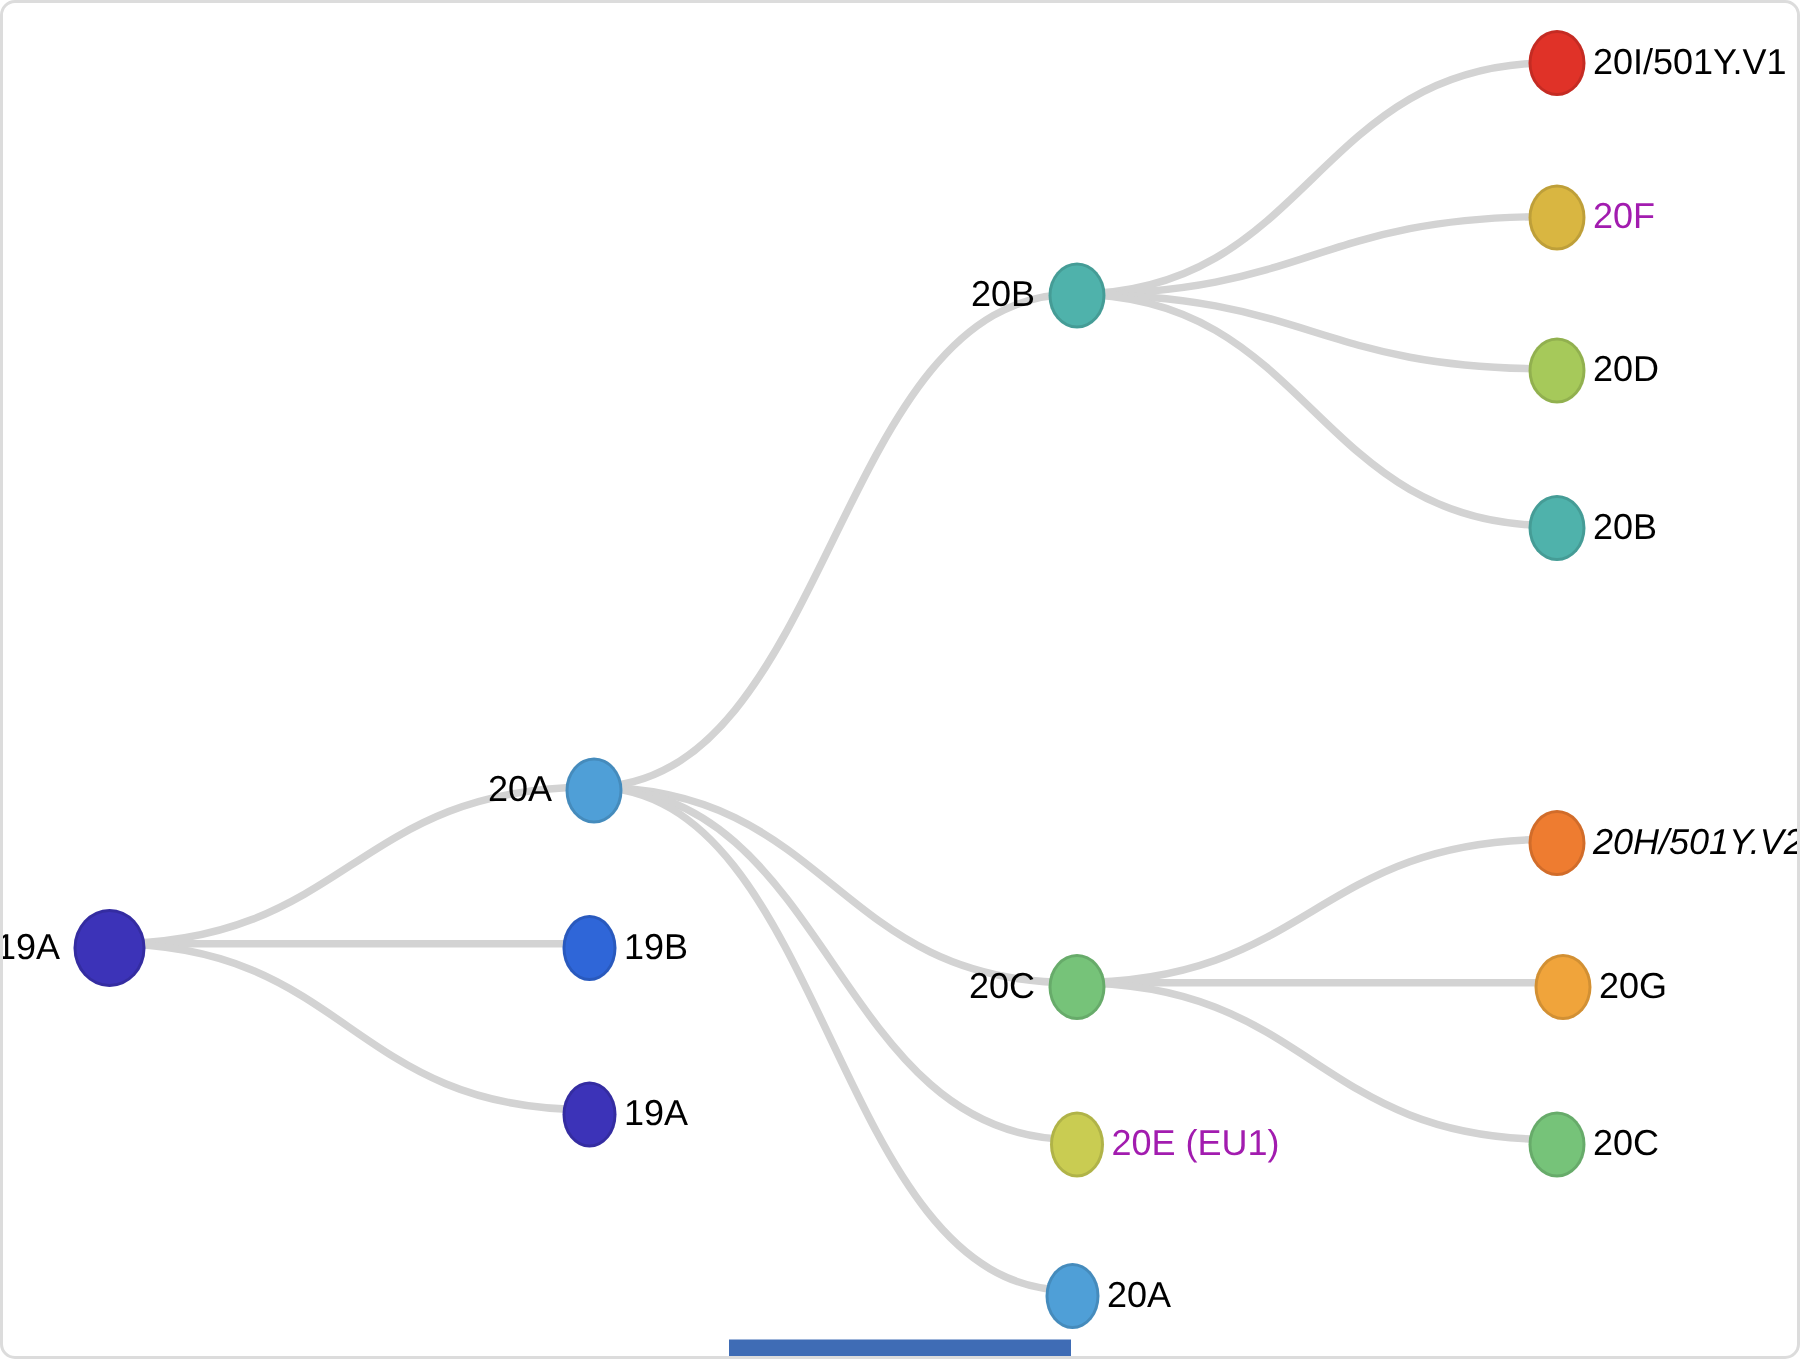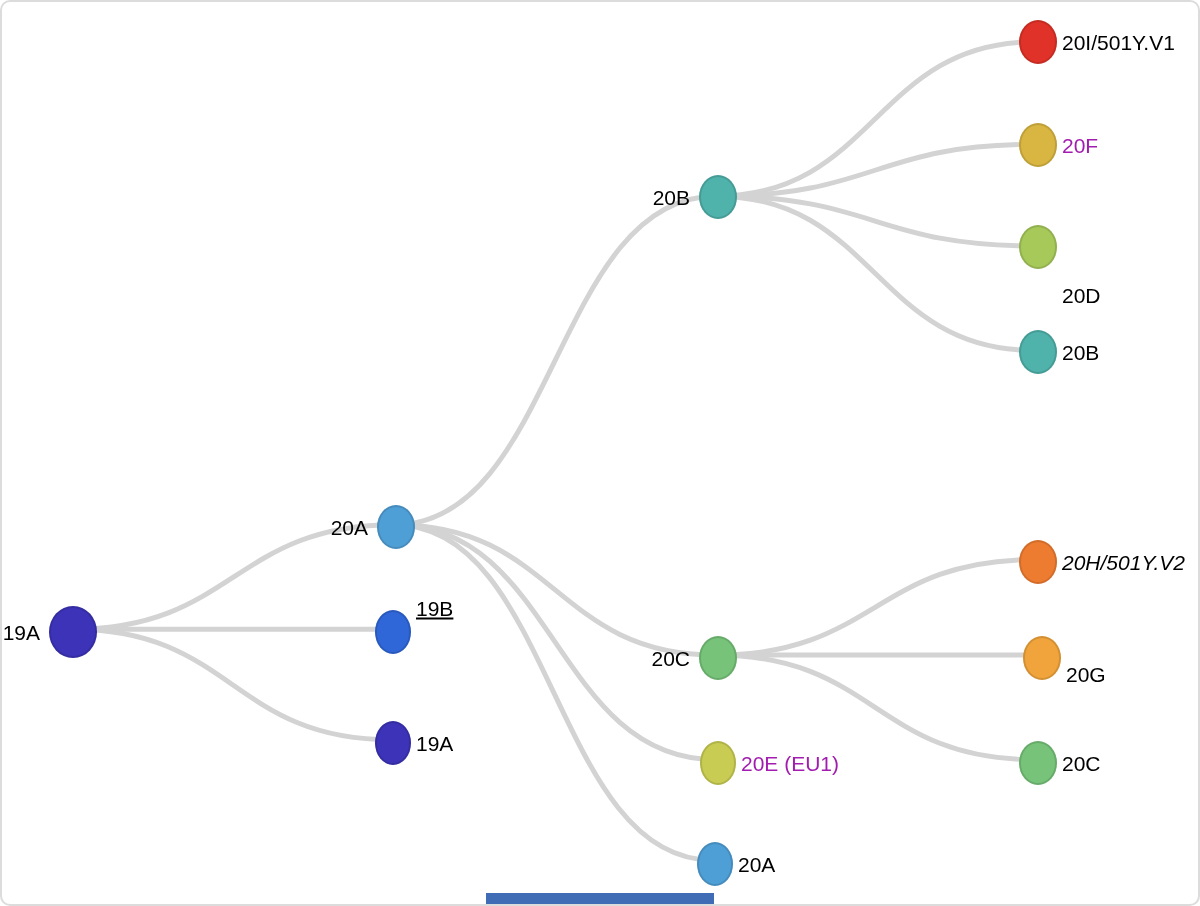--- a/index.html
+++ b/index.html
@@ -28,21 +28,21 @@
   .node {
     position: absolute;
     border-radius: 50%;
     box-shadow: inset 0 0 0 2px rgba(0,0,0,0.12);
     transform: translate(-50%, -50%);
     cursor: pointer;
   }
   .node-label {
     position: absolute;
     transform: translateY(-50%);
-    font-size: 21px;
+    font-size: 24px;
     color: #000000;
     white-space: nowrap;
     line-height: 1;
   }
   .bottom-bar {
     position: absolute;
     bottom: 0;
   }
 </style>
 </head>
@@ -64,40 +64,40 @@
       <path d="M 716 656 C 876 656, 876 560, 1036 560" fill="none" stroke="#d3d3d3" stroke-width="5" stroke-linecap="round"></path>
       <path d="M 716 656 C 878 656, 878 656, 1040 656" fill="none" stroke="#d3d3d3" stroke-width="5" stroke-linecap="round"></path>
       <path d="M 716 656 C 876 656, 876 761, 1036 761" fill="none" stroke="#d3d3d3" stroke-width="5" stroke-linecap="round"></path>
     </svg>
   <div id="nodes-layer">
       <div class="node" style="left: 71px; top: 630px; width: 48px; height: 52px; background: rgb(60, 51, 184);"></div>
       <span class="node-label" style="top: 630px; right: 1158px; color: rgb(0, 0, 0);">19A</span>
       <div class="node" style="left: 394px; top: 525px; width: 38px; height: 44px; background: rgb(79, 159, 215);"></div>
       <span class="node-label" style="top: 525px; right: 830px; color: rgb(0, 0, 0);">20A</span>
       <div class="node" style="left: 391px; top: 630px; width: 36px; height: 44px; background: rgb(47, 102, 216);"></div>
-      <span class="node-label" style="top: 606px; left: 414px; color: rgb(0, 0, 0); text-decoration: underline;">19B</span>
+      <span class="node-label" style="top: 630px; left: 414px; color: rgb(0, 0, 0);">19B</span>
       <div class="node" style="left: 391px; top: 741px; width: 36px; height: 44px; background: rgb(60, 51, 184);"></div>
       <span class="node-label" style="top: 741px; left: 414px; color: rgb(0, 0, 0);">19A</span>
       <div class="node" style="left: 716px; top: 195px; width: 38px; height: 44px; background: rgb(79, 178, 171);"></div>
       <span class="node-label" style="top: 195px; right: 508px; color: rgb(0, 0, 0);">20B</span>
       <div class="node" style="left: 716px; top: 656px; width: 38px; height: 44px; background: rgb(118, 195, 121);"></div>
       <span class="node-label" style="top: 656px; right: 508px; color: rgb(0, 0, 0);">20C</span>
       <div class="node" style="left: 716px; top: 761px; width: 36px; height: 44px; background: rgb(201, 204, 82);"></div>
       <span class="node-label" style="top: 761px; left: 739px; color: #a21caf;">20E (EU1)</span>
       <div class="node" style="left: 713px; top: 862px; width: 36px; height: 44px; background: rgb(79, 159, 215);"></div>
       <span class="node-label" style="top: 862px; left: 736px; color: rgb(0, 0, 0);">20A</span>
       <div class="node" style="left: 1036px; top: 40px; width: 38px; height: 44px; background: rgb(224, 50, 40);"></div>
       <span class="node-label" style="top: 40px; left: 1060px; color: rgb(0, 0, 0);">20I/501Y.V1</span>
       <div class="node" style="left: 1036px; top: 143px; width: 38px; height: 44px; background: rgb(217, 182, 65);"></div>
       <span class="node-label" style="top: 143px; left: 1060px; color: #a21caf;">20F</span>
       <div class="node" style="left: 1036px; top: 245px; width: 38px; height: 44px; background: rgb(166, 201, 90);"></div>
-      <span class="node-label" style="top: 245px; left: 1060px; color: rgb(0, 0, 0); margin-top: 48px;">20D</span>
+      <span class="node-label" style="top: 245px; left: 1060px; color: rgb(0, 0, 0);">20D</span>
       <div class="node" style="left: 1036px; top: 350px; width: 38px; height: 44px; background: rgb(79, 178, 171);"></div>
       <span class="node-label" style="top: 350px; left: 1060px; color: rgb(0, 0, 0);">20B</span>
       <div class="node" style="left: 1036px; top: 560px; width: 38px; height: 44px; background: rgb(238, 124, 48);"></div>
       <span class="node-label" style="top: 560px; left: 1060px; color: rgb(0, 0, 0); font-style: italic;">20H/501Y.V2</span>
       <div class="node" style="left: 1040px; top: 656px; width: 38px; height: 44px; background: rgb(240, 164, 59);"></div>
-      <span class="node-label" style="top: 656px; left: 1064px; color: rgb(0, 0, 0); margin-top: 16px;">20G</span>
+      <span class="node-label" style="top: 656px; left: 1064px; color: rgb(0, 0, 0);">20G</span>
       <div class="node" style="left: 1036px; top: 761px; width: 38px; height: 44px; background: rgb(118, 195, 121);"></div>
       <span class="node-label" style="top: 761px; left: 1060px; color: rgb(0, 0, 0);">20C</span>
     </div>
   <div class="bottom-bar" id="bottom-bar" style="left: 484px; width: 228px; height: 11px; background: rgb(63, 108, 181);"></div>
 </div>
 
 </body></html>

